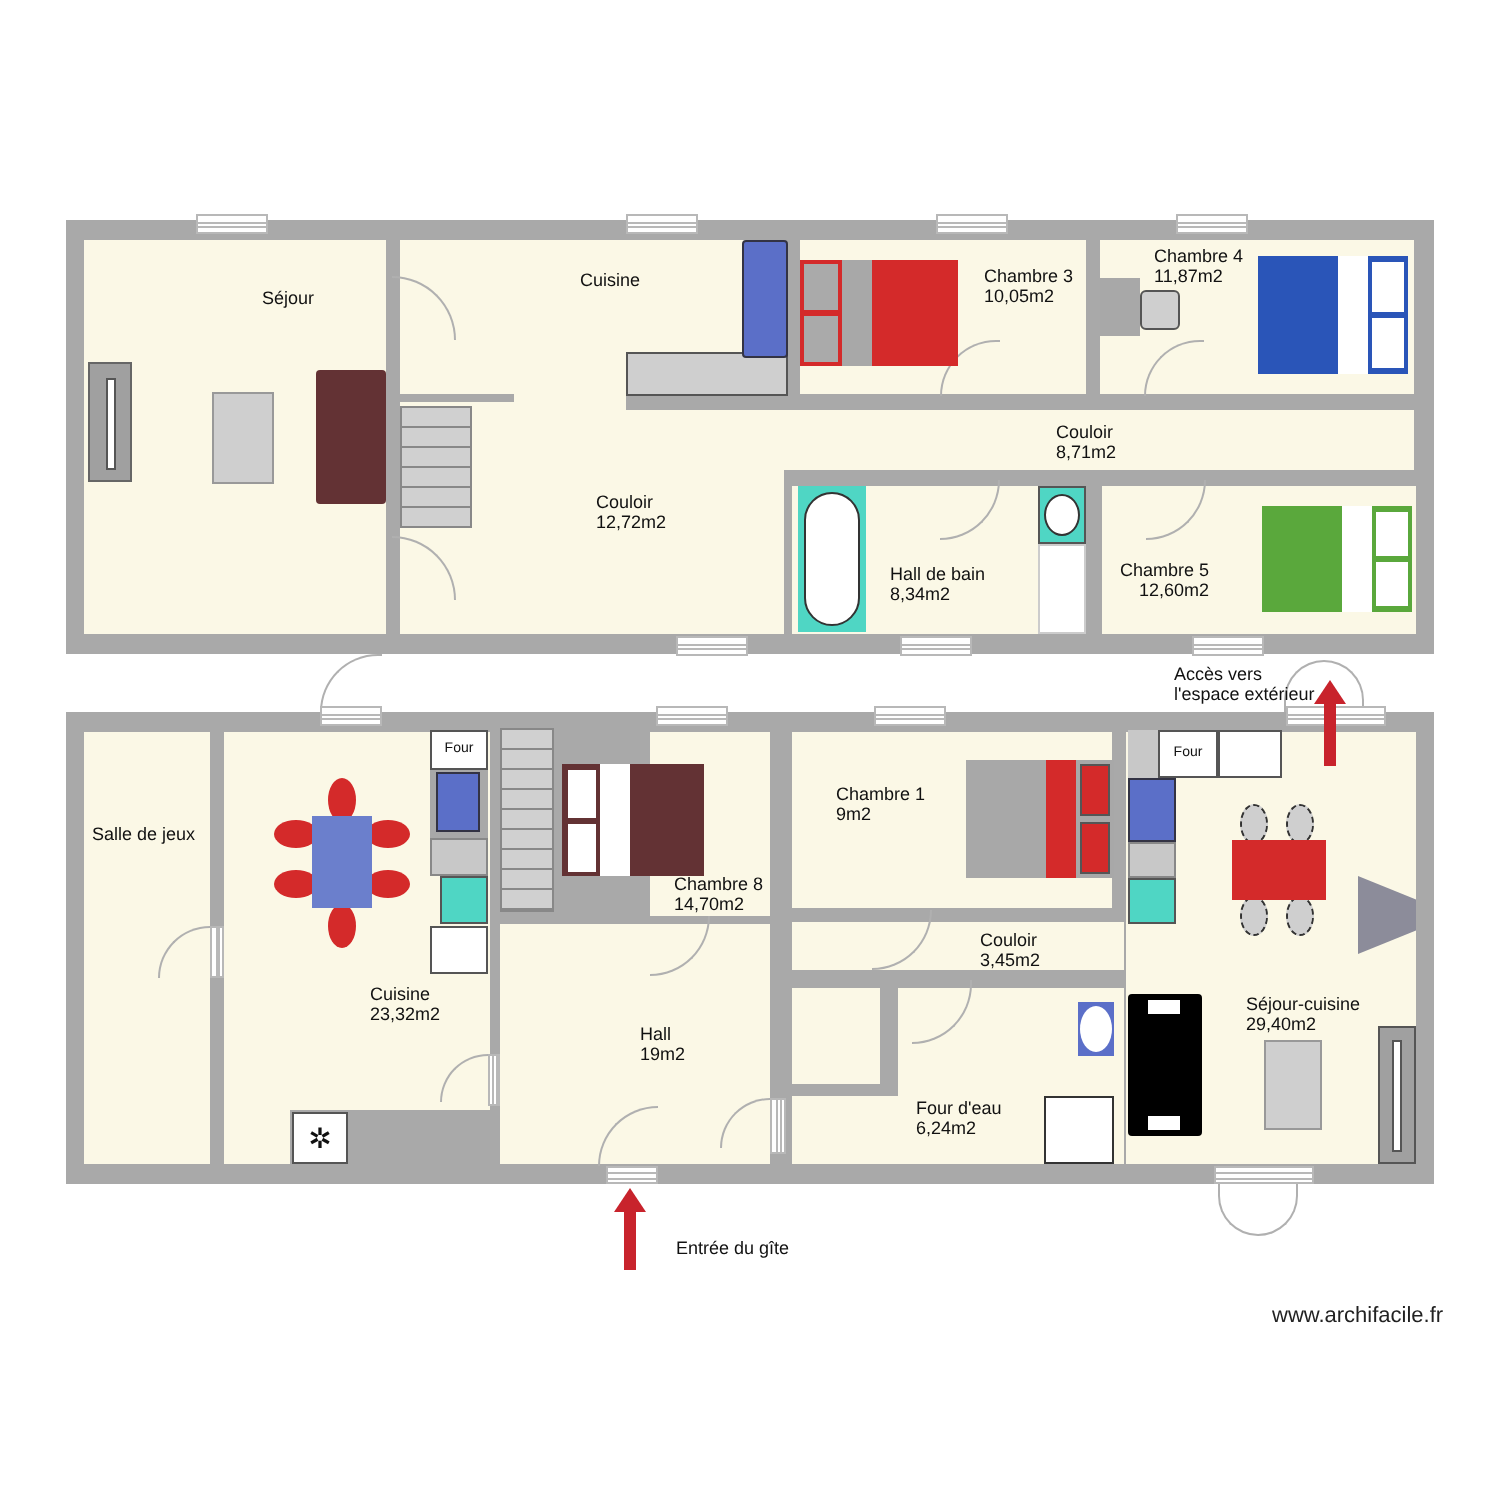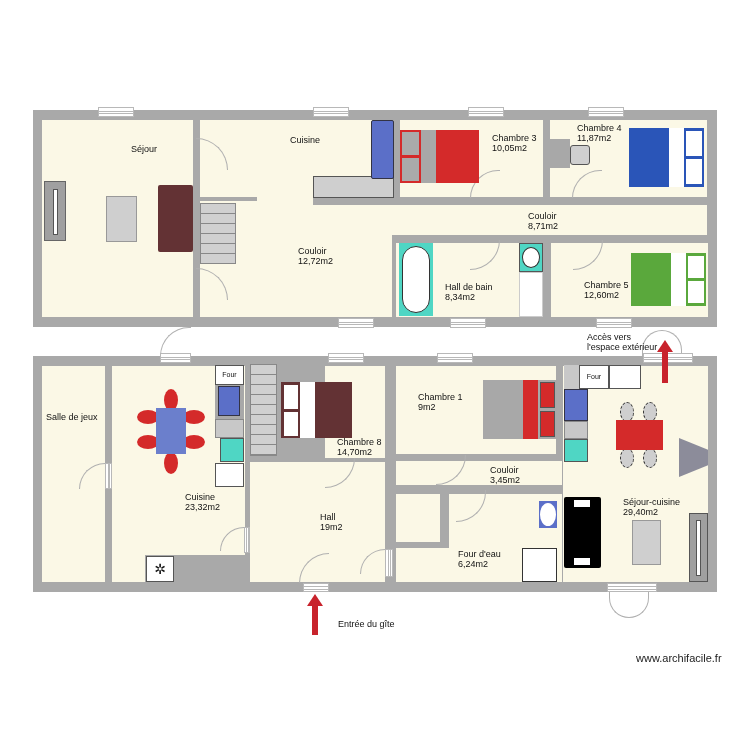--- a/index.html
+++ b/index.html
@@ -112,21 +112,21 @@
     <div>11,87m2</div>
   </div>
   <div class="lbl" style="left:528px;top:211px;">
     <div>Couloir</div>
     <div>8,71m2</div>
   </div>
   <div class="lbl" style="left:445px;top:282px;">
     <div>Hall de bain</div>
     <div>8,34m2</div>
   </div>
-  <div class="lbl" style="left:584px;top:280px;">
+  <div class="lbl" style="left:560px;top:280px;text-align:right;">
     <div>Chambre 5</div>
     <div>12,60m2</div>
   </div>
 </div>
 
 <div class="door" style="left:160px;top:327px;width:31px;height:29px;border-radius:31px 0 0 0;border-right:none;border-bottom:none;"></div>
 <div class="door" style="left:642px;top:330px;width:20px;height:26px;border-radius:20px 0 0 0;border-right:none;border-bottom:none;"></div>
 <div class="door" style="left:662px;top:330px;width:20px;height:26px;border-radius:0 20px 0 0;border-left:none;border-bottom:none;"></div>
 
 <div>

